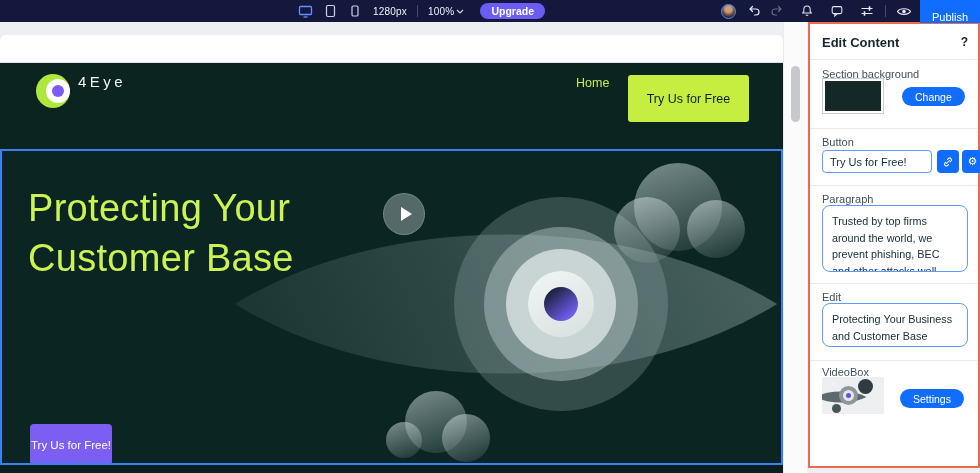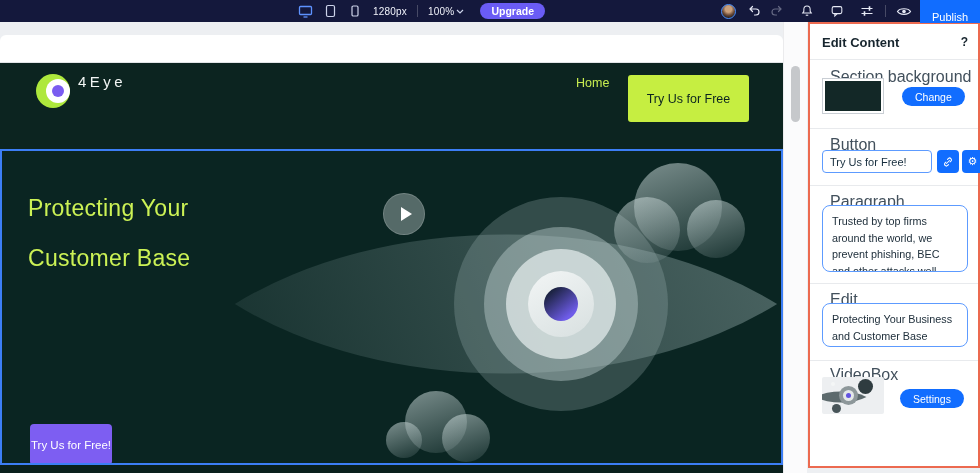--- a/index.html
+++ b/index.html
@@ -25,21 +25,21 @@
   #logo .lime-c { position:absolute; left:0; top:0; width:34px; height:34px; border-radius:50%; background:#aee83c; }
   #logo .white-c { position:absolute; left:10px; top:5px; width:24px; height:24px; border-radius:50%; background:#ffffff; }
   #logo .pupil { position:absolute; left:16px; top:11px; width:12px; height:12px; border-radius:50%; background:#7a5cf0; }
   #logo-text { left:78px; top:10px; font-size:15px; letter-spacing:3.5px; color:#f2f5f4; }
   #nav-home { left:576px; top:13px; font-size:12.5px; color:#c7ec50; cursor:pointer; }
   #header-cta { left:628px; top:-12px; width:121px; height:47px; background:#c6ee41; color:#0c2420; font-size:12.5px; border:none; border-radius:3px; cursor:pointer; }
 
   #hero { top:149px; left:0; width:783px; height:316px; background:#0a2522; border:2px solid #3c7ef5; overflow:hidden; }
   #next-section { top:465px; left:0; width:783px; height:8px; background:#0a201d; }
 
-  #hero-title { left:26px; top:32px; font-size:23px; line-height:50px; font-weight:500; color:#ccf255; letter-spacing:.3px; cursor:pointer; }
+  #hero-title { left:26px; top:32px; font-size:38px; line-height:50px; font-weight:500; color:#ccf255; letter-spacing:.3px; cursor:pointer; }
   #hero-paragraph { left:28px; top:188px; font-size:13.5px; line-height:27.5px; color:#e2e9ea; cursor:pointer; }
   #hero-cta { left:28px; top:273px; width:82px; height:41px; background:#7d5ef2; color:#fff; font-size:11.5px; border:none; border-radius:4px; cursor:pointer; }
 
   .circ { position:absolute; border-radius:50%; }
   #eye-lens { left:369px; top:18px; width:270px; height:270px; border-radius:0 100% 0 100%;
               background:linear-gradient(120deg, rgba(130,155,155,.14), rgba(190,212,212,.34));
               transform:scale(1.42,.88) rotate(-45deg); transform-origin:center; }
   #ring-outer { left:452px; top:46px; width:214px; height:214px; background:rgba(158,178,178,.28); }
   #ring-2     { left:482px; top:76px; width:154px; height:154px; background:rgba(196,211,211,.42); }
   #ring-3     { left:504px; top:98px; width:110px; height:110px; background:rgba(228,237,237,.72); }
@@ -60,21 +60,21 @@
   
   #scroll-track { top:22px; left:783px; width:24px; height:451px; background:#fbfbfc; border-left:1px solid #ebebed; }
   #scroll-thumb { top:44px; left:7px; width:9px; height:56px; border-radius:5px; background:#c6c8cb; cursor:pointer; }
 
   
   #panel { top:22px; left:808px; width:172px; height:446px; background:#fff; border:2px solid #ec6a50; z-index:40; }
   #panel .inner { position:relative; width:100%; height:100%; color:#17252e; }
   #panel-title { left:12px; top:11px; font-size:13px; font-weight:bold; }
   #panel-help { right:10px; top:11px; font-size:12px; font-weight:bold; cursor:pointer; }
   .p-divider { position:absolute; left:0; width:168px; height:1px; background:#e8eaed; }
-  .p-label { position:absolute; left:20px; font-size:16px; color:#42505c; }
+  .p-label { position:absolute; left:12px; font-size:11px; color:#42505c; }
   #bg-swatch { left:12px; top:54px; width:62px; height:36px; background:#132827; border:1px solid #c9ced4; box-shadow:inset 0 0 0 2px #fff; cursor:pointer; }
   .pill-btn { position:absolute; background:#116dff; color:#fff; border:none; border-radius:10px; font-size:10.5px; height:19px; padding:0 13px; cursor:pointer; }
   #change-btn { left:92px; top:63px; }
   #settings-btn { left:90px; top:365px; }
   #button-input { left:12px; top:126px; width:110px; height:23px; border:1px solid #5d9bff; border-radius:4px; font-size:11px; color:#162d3d; padding:0 7px; font-family:inherit; }
   .sq-btn { position:absolute; top:126px; width:22px; height:23px; background:#116dff; border:none; border-radius:4px; cursor:pointer; display:flex; align-items:center; justify-content:center; color:#fff; }
   #link-btn { left:127px; }
   #gear-btn { left:152px; width:21px; }
   #gear-btn span { font-family:"DejaVu Sans",sans-serif; font-size:11px; line-height:11px; }
   .p-textarea { position:absolute; left:12px; width:146px; border:1.5px solid #5d9bff; border-radius:8px; font-size:10.8px; line-height:16.5px; color:#20303c; padding:7px 9px; resize:none; font-family:inherit; overflow:hidden; background:#fff; }

